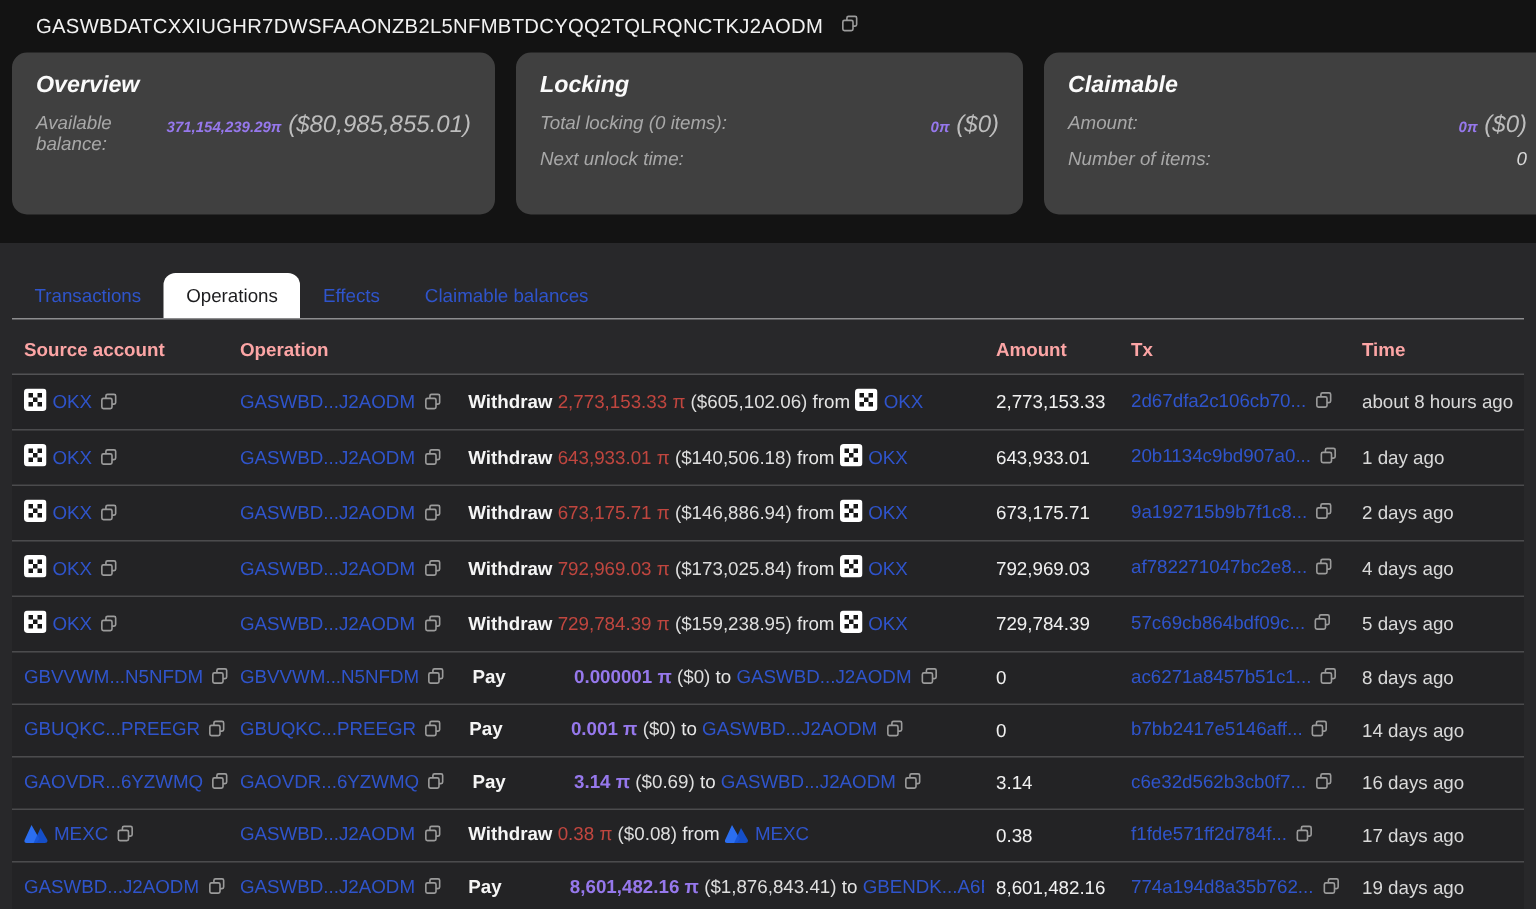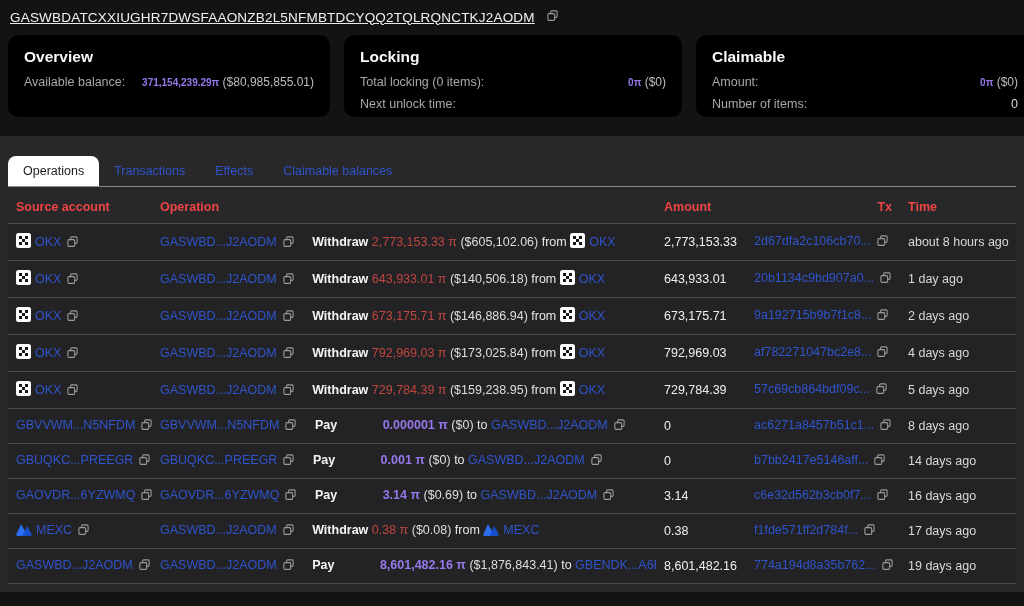--- a/index.html
+++ b/index.html
@@ -6,69 +6,70 @@
   html,body { width:1024px; height:606px; overflow:hidden; }
   body {
     background:#131313;
     font-family:"Liberation Sans", sans-serif;
     color:#e8e8e8;
     font-size:13px;
   }
   .clickable { cursor:pointer; }
 
   
-  .addr-bar { padding:9px 10px 6px 10px; display:flex; align-items:center; gap:6px;text-decoration:underline; }
+  .addr-bar { padding:9px 10px 6px 24px; display:flex; align-items:center; gap:6px; }
   .addr-bar .addr { color:#f2f2f2; font-size:13.5px; font-weight:500; letter-spacing:.2px; }
 
   
   .cards { display:flex; gap:14px; margin:4px 0 0 8px; width:1026px; }
   .card {
-    background:#000000; border-radius:10px; padding:13px 16px 4px 16px;
+    background:#404040; border-radius:10px; padding:13px 16px 28px 16px;
     flex:0 0 auto;
+    font-style:italic;
   }
   .card.overview { width:322px; }
   .card.locking  { width:338px; }
   .card.claimable{ width:338px; }
   .card h2 { color:#fafafa; font-size:15.5px; font-weight:700; margin-bottom:9px; }
   .card .crow { display:flex; justify-content:space-between; align-items:flex-start; margin-top:6px; min-height:16px; }
   .card .clabel { color:#a8a8a8; font-size:12.5px; }
   .card .cval   { color:#d8d8d8; font-size:12.5px; text-align:right; white-space:nowrap; }
   .pi-val  { color:var(--purple); font-weight:700; font-size:10px; }
-  .usd-val { color:#bdbdbd; font-size:12px; }
+  .usd-val { color:#bdbdbd; font-size:16px; }
 
   
   .main {
     background:#28282a; margin-top:19px; padding:20px 8px 8px 8px;
     min-height:442px;
   }
 
   
   .tabs { display:flex; align-items:flex-end; border-bottom:1px solid #8d8d8f; padding:0; }
   .tab {
     font-size:12.5px; padding:8px 15px; color:var(--blue); white-space:nowrap;
   }
   .tab.active {
     background:#ffffff; color:#1c1c1e; font-weight:500;
     border-radius:8px 8px 0 0;
   }
 
   
   table { width:100%; border-collapse:collapse; table-layout:fixed; }
   th {
-    text-align:left; color:#ef4444; font-size:12.5px; font-weight:700;
+    text-align:left; color:#fca5a5; font-size:12.5px; font-weight:700;
     padding:13px 8px 9px 8px; border-bottom:1px solid #525254;
   }
   td {
     padding:9px 8px; border-bottom:1px solid #4b4b4d; font-size:12.5px;
     white-space:nowrap; overflow:hidden; vertical-align:middle;
     background:#232325; color:#e6e6e6;
   }
   th.col-source { width:144px; }
   th.col-amount { width:90px; }
-  th.col-tx     { width:154px;text-align:right; }
+  th.col-tx     { width:154px; }
   th.col-time   { width:116px; }
   a.lnk, .lnk { color:var(--blue); text-decoration:none; }
   .verb { color:#f5f5f5; font-weight:700;margin-left:14px; }
   .amt-red    { color:var(--red); font-weight:400; }
   .amt-purple { color:var(--purple); font-weight:700;margin-left:42px; }
   .usd { color:#dedede; }
   .prep { color:#e6e6e6; }
   .exch-ic { display:inline-block; vertical-align:-2px; margin-right:4px; }
   .copy-ic { display:inline-block; vertical-align:-2px; margin-left:5px; }
   td.amount-cell { color:#f0f0f0; }
@@ -112,22 +113,22 @@
     </div>
     <div class="crow">
       <span class="clabel">Number of items:</span>
       <span class="cval">0</span>
     </div>
   </div>
 </div>
 
 <div class="main">
   <div class="tabs" id="tabs">
+      <div class="tab clickable">Transactions</div>
       <div class="tab clickable active">Operations</div>
-      <div class="tab clickable">Transactions</div>
       <div class="tab clickable">Effects</div>
       <div class="tab clickable">Claimable balances</div>
     </div>
 
   <table>
     <thead>
       <tr>
         <th class="col-source">Source account</th>
         <th class="col-op">Operation</th>
         <th class="col-amount">Amount</th>

